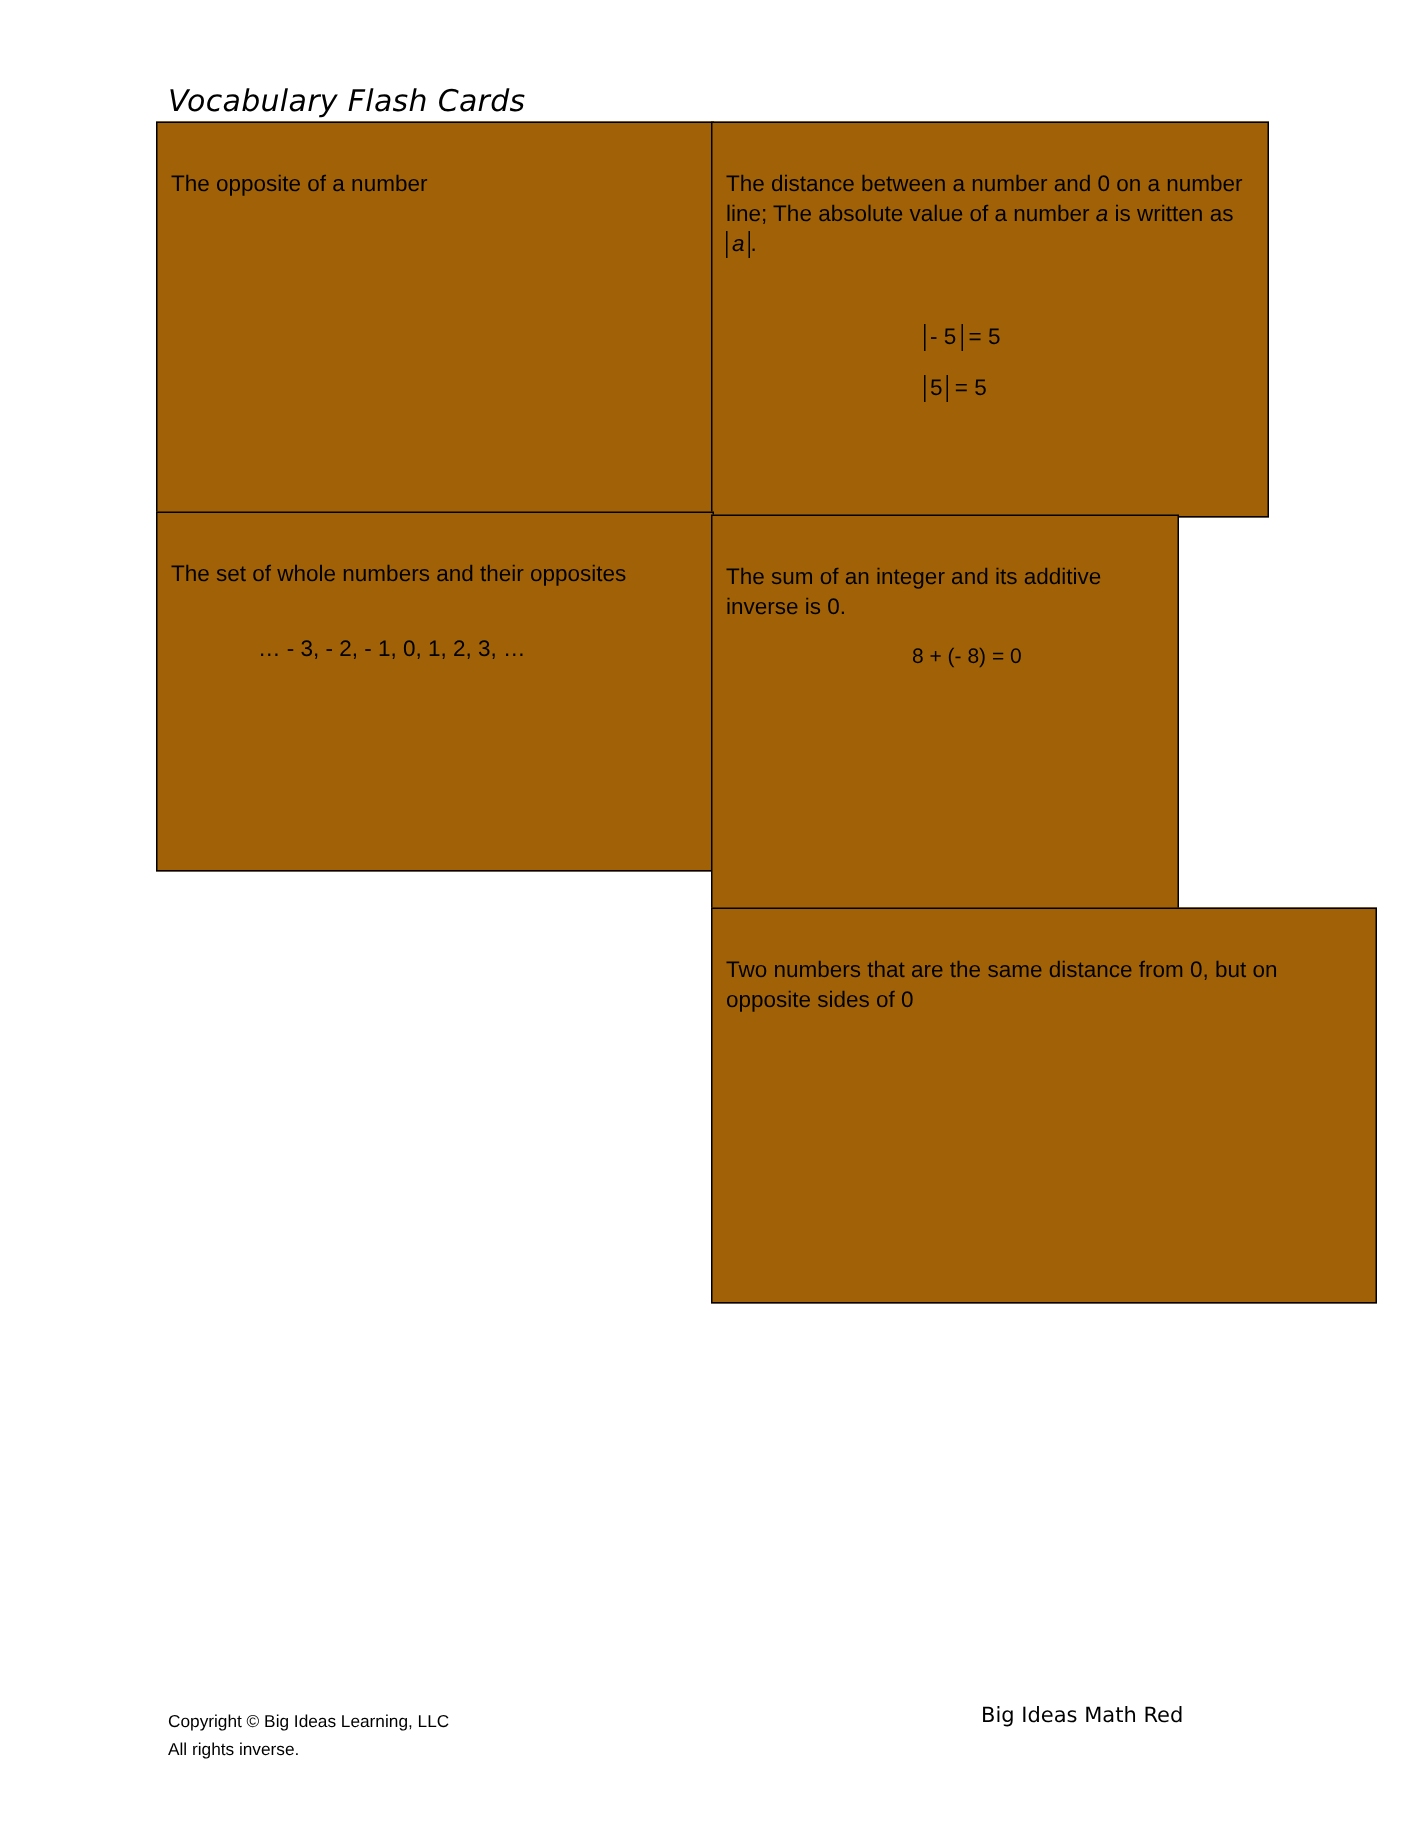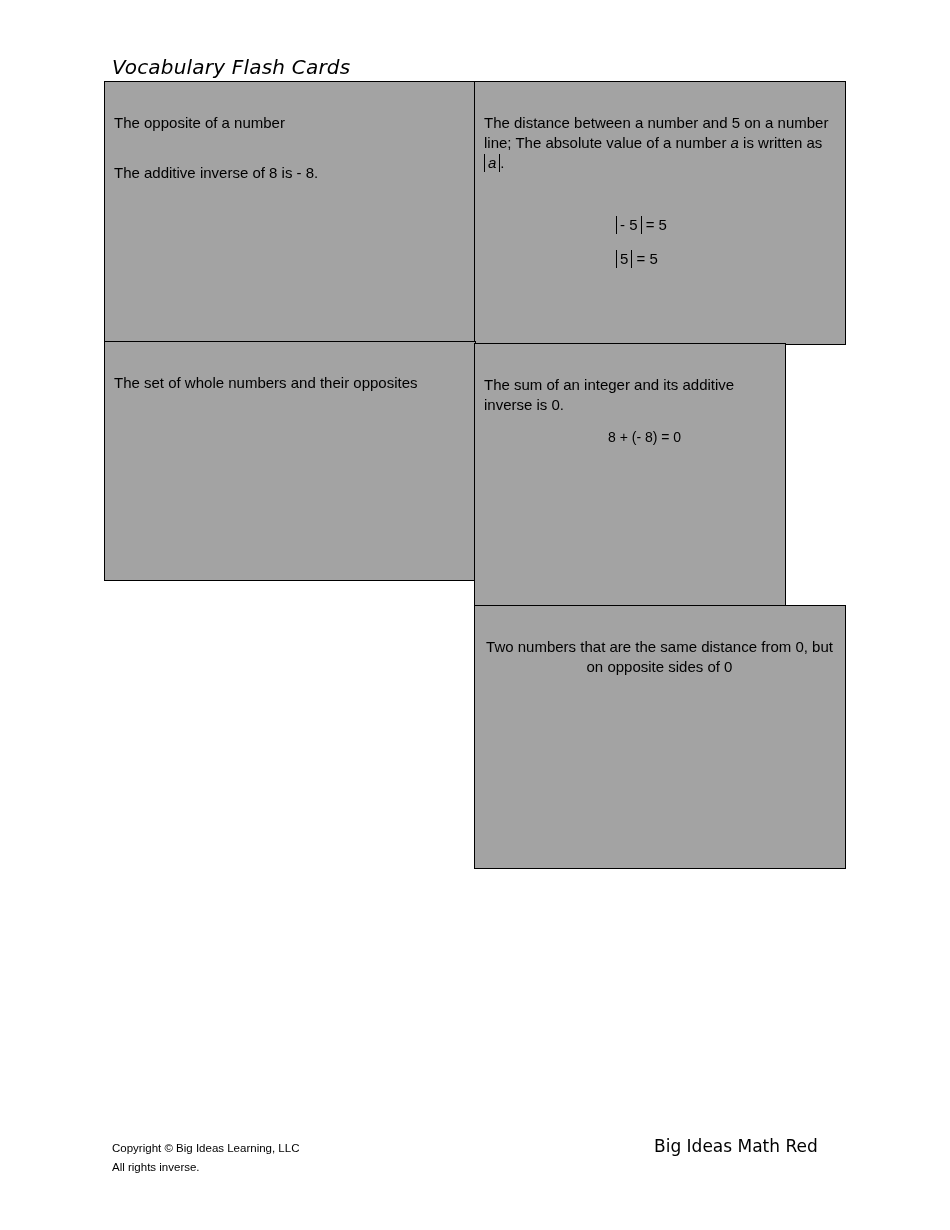--- a/index.html
+++ b/index.html
@@ -6,68 +6,68 @@
   body {
     width: 950px; height: 1230px; position: relative; overflow: hidden;
     font-family: "DejaVu Sans", sans-serif; color: #000;
   }
   .title {
     position: absolute; left: 112px; top: 55px;
     font-size: 20px; letter-spacing: 0.2px; font-style: italic;
   }
   .card {
     position: absolute; box-sizing: border-box;
-    border: 1.5px solid #000; background: #a3a3a3;
+    border: 1.5px solid #000; background: #a16207;
     font-family: "Liberation Sans", sans-serif; font-size: 15px;
     line-height: 20px;
   }
   .c1 { left: 104px; top: 81px; width: 372px; height: 264px; }
   .c2 { left: 474px; top: 81px; width: 372px; height: 264px; }
   .c3 { left: 104px; top: 341px; width: 372px; height: 240px; }
   .c4 { left: 474px; top: 343px; width: 312px; height: 264px; }
-  .c6 { left: 474px; top: 605px; width: 372px; height: 264px; text-align: center; }
+  .c6 { left: 474px; top: 605px; width: 444px; height: 264px; }
   .txt { position: absolute; left: 9px; right: 10px; }
   .abs { display: inline-block; border-left: 1px solid #000; border-right: 1px solid #000; padding: 0 3px; line-height: 18px; }
   .ital { font-style: italic; }
   .footer-left {
     position: absolute; left: 112px; top: 1139px;
     font-size: 11.5px; line-height: 19px; font-family: Liberation Sans, sans-serif;
   }
   .footer-right {
     position: absolute; left: 654px; top: 1136px;
-    font-size: 17px; font-family: "DejaVu Sans", sans-serif;
+    font-size: 14px; font-family: "DejaVu Sans", sans-serif;
   }
 </style>
 </head>
 <body>
 
 <div class="title">Vocabulary Flash Cards</div>
 
 <div class="card c1">
   <div class="txt" style="top:31px">The opposite of a number</div>
-  <div class="txt" style="top:81px">The additive inverse of 8 is  - 8.</div>
 </div>
 
 <div class="card c2">
   <div class="txt" style="top:31px">
-    <span>The distance between a number and 5 on a number line; The absolute value of a number</span>
+    <span>The distance between a number and 0 on a number line; The absolute value of a number</span>
     <span class="ital">a</span>
     <span>is written as</span>
     <span class="abs ital">a</span><span>.</span>
   </div>
   <div class="txt" style="top:133px; left:141px">
     <span class="abs">- 5</span><span> = 5</span>
   </div>
   <div class="txt" style="top:167px; left:141px">
     <span class="abs">5</span><span> = 5</span>
   </div>
 </div>
 
 <div class="card c3">
   <div class="txt" style="top:31px">The set of whole numbers and their opposites</div>
+  <div class="txt" style="top:81px; left:67px">… - 3, - 2, - 1, 0, 1, 2, 3, …</div>
 </div>
 
 <div class="card c4">
   <div class="txt" style="top:31px">The sum of an integer and its additive inverse is 0.</div>
   <div class="txt" style="top:83px; left:133px; font-size:14px">8 + (- 8)  =  0</div>
 </div>
 
 <div class="card c6">
   <div class="txt" style="top:31px">Two numbers that are the same distance from 0, but on opposite sides of 0</div>
 </div>

